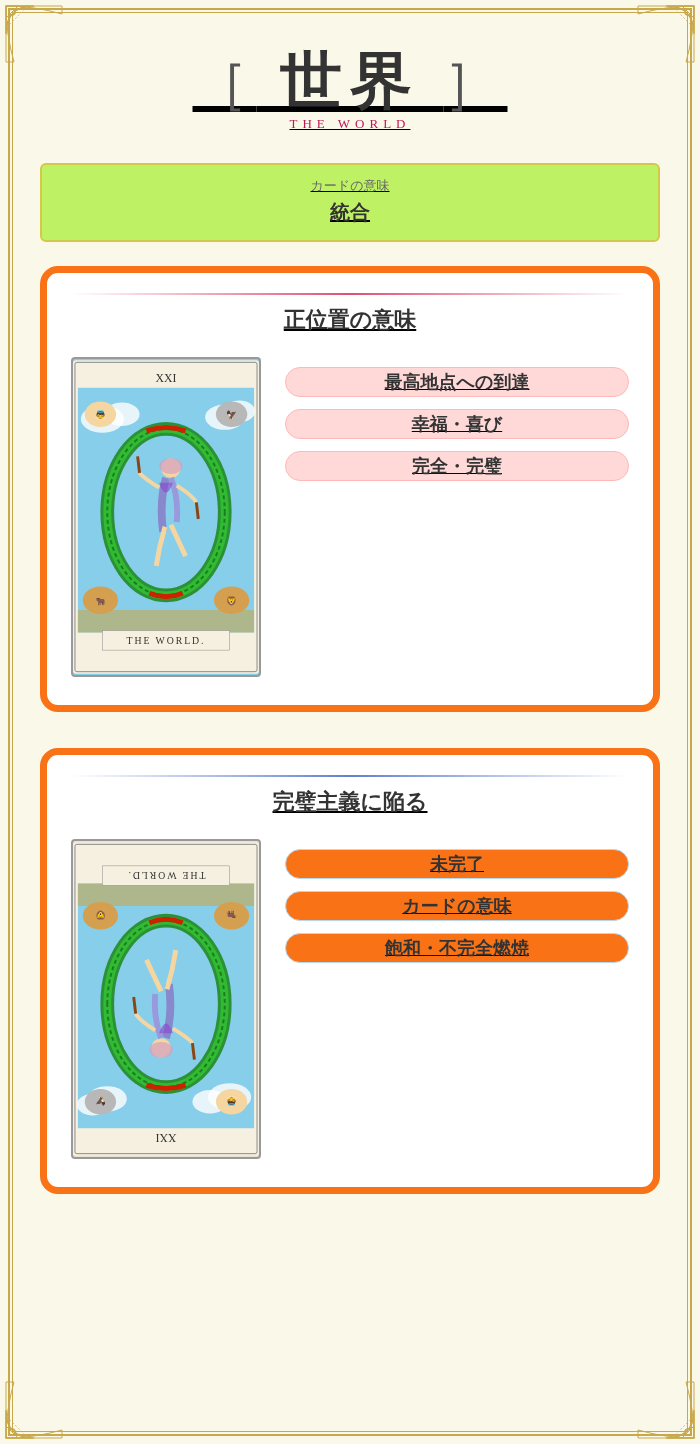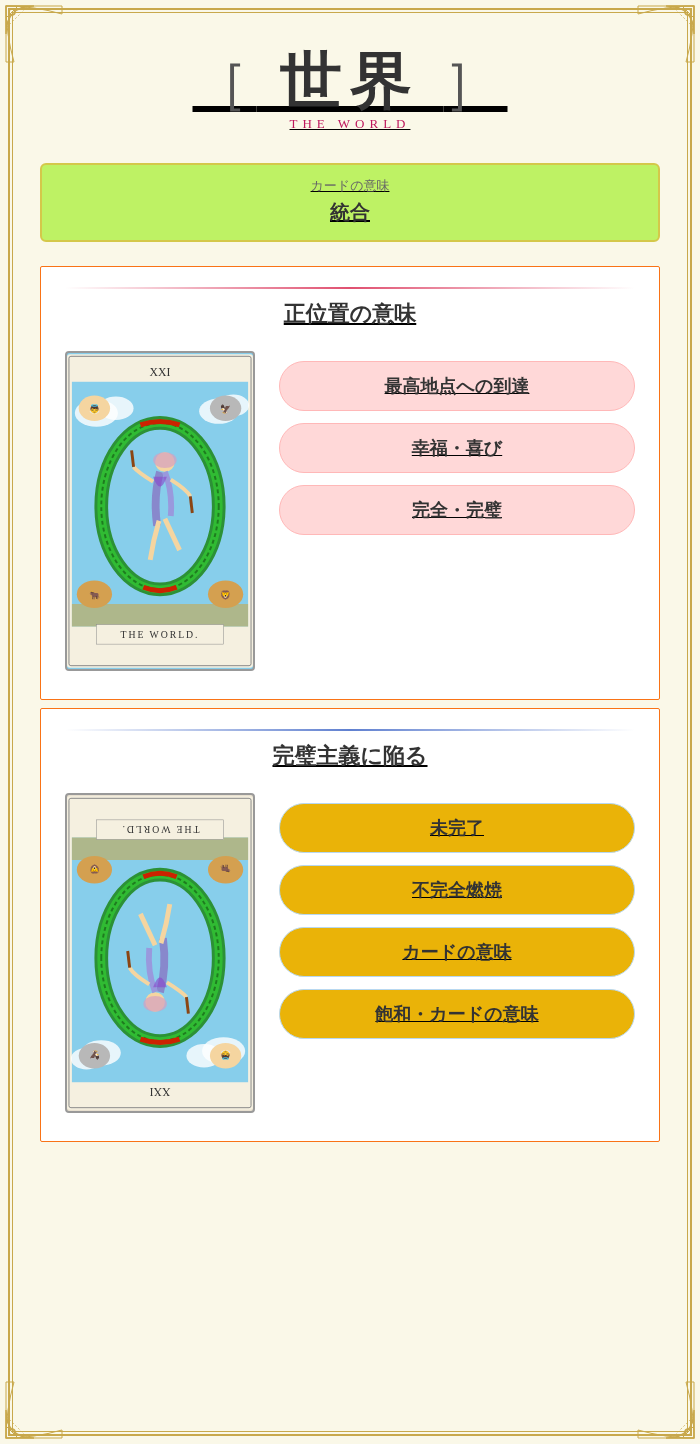--- a/index.html
+++ b/index.html
@@ -94,24 +94,24 @@
 
     .card-meaning-value {
       font-size: 20px;
       font-weight: 700;
       color: #333;
     }
 
     
     .section-panel {
       background-color: #fff;
-      border: 1px solid #f97316;
-      border-radius: 2px;
+      border: 7px solid #f97316;
+      border-radius: 18px;
       padding: 20px 24px 28px;
-      margin-bottom: 8px;
+      margin-bottom: 36px;
     }
 
     .section-header {
       text-align: center;
       margin-bottom: 22px;
       position: relative;
     }
 
     .section-header-line {
       height: 2px;
@@ -169,34 +169,34 @@
       display: flex;
       flex-direction: column;
       gap: 12px;
       flex: 1;
       justify-content: center;
       padding-top: 10px;
     }
 
     .keyword-tag {
       border-radius: 50px;
-      padding: 12px 20px;
+      padding: 2px 20px;
       font-size: 18px;
       font-weight: 600;
       text-align: center;
       color: #333;
     }
 
     .keyword-tag.pink {
       background-color: #ffd8d8;
       border: 1px solid #ffb8b8;
     }
 
     .keyword-tag.blue {
-      background-color: #eab308;
+      background-color: #f97316;
       border: 1px solid #b8d8f0;
     }
   </style>
 </head>
 <body>
 
 <div class="corner corner-tl">
   <svg viewBox="0 0 60 60" xmlns="http://www.w3.org/2000/svg">
     <path d="M2,2 L2,30 Q2,2 30,2 Z" fill="none" stroke="#c8a84b" stroke-width="1.5"></path>
     <path d="M2,2 L58,2 L58,10 Q30,2 2,2 Z" fill="none" stroke="#c8a84b" stroke-width="1"></path>
@@ -386,20 +386,19 @@
             <text x="28" y="59" text-anchor="middle" font-size="9" fill="#333">👼</text>
 
             <rect x="30" y="276" width="130" height="20" fill="#f5f0e0" stroke="#888" stroke-width="0.5"></rect>
             <text x="95" y="290" text-anchor="middle" font-size="10" fill="#333" font-family="serif" letter-spacing="2">THE WORLD.</text>
           </svg>
         </div>
       </div>
 
       <div class="keywords-list">
         <div class="keyword-tag blue">未完了</div>
-        <div class="keyword-tag blue">不完全燃焼</div>
         <div class="keyword-tag blue">カードの意味</div>
-        <div class="keyword-tag blue">飽和・カードの意味</div>
+        <div class="keyword-tag blue">飽和・不完全燃焼</div>
       </div>
     </div>
   </div>
 
 </div>
 
 </body></html>

